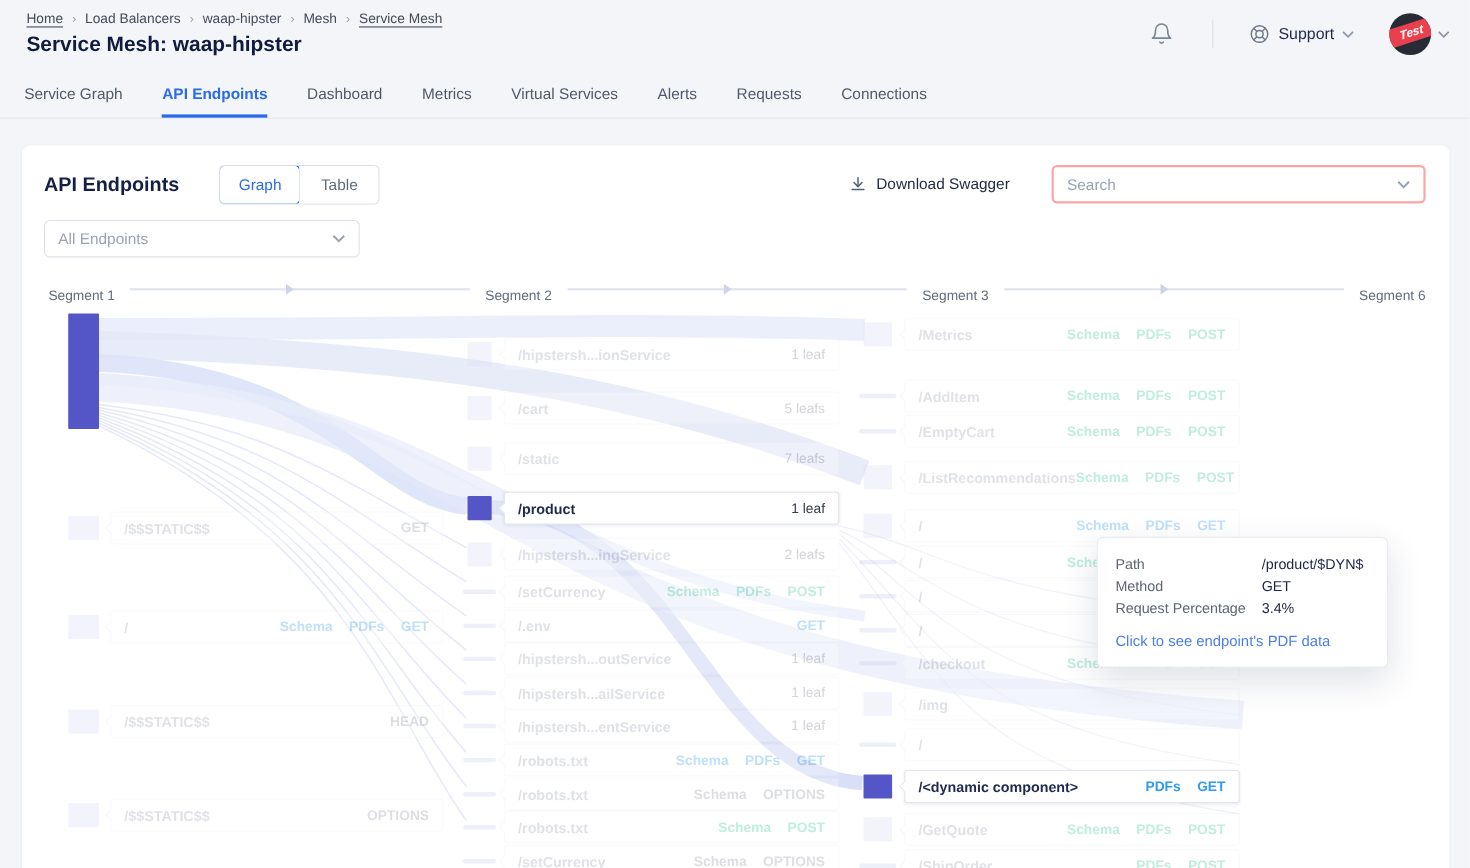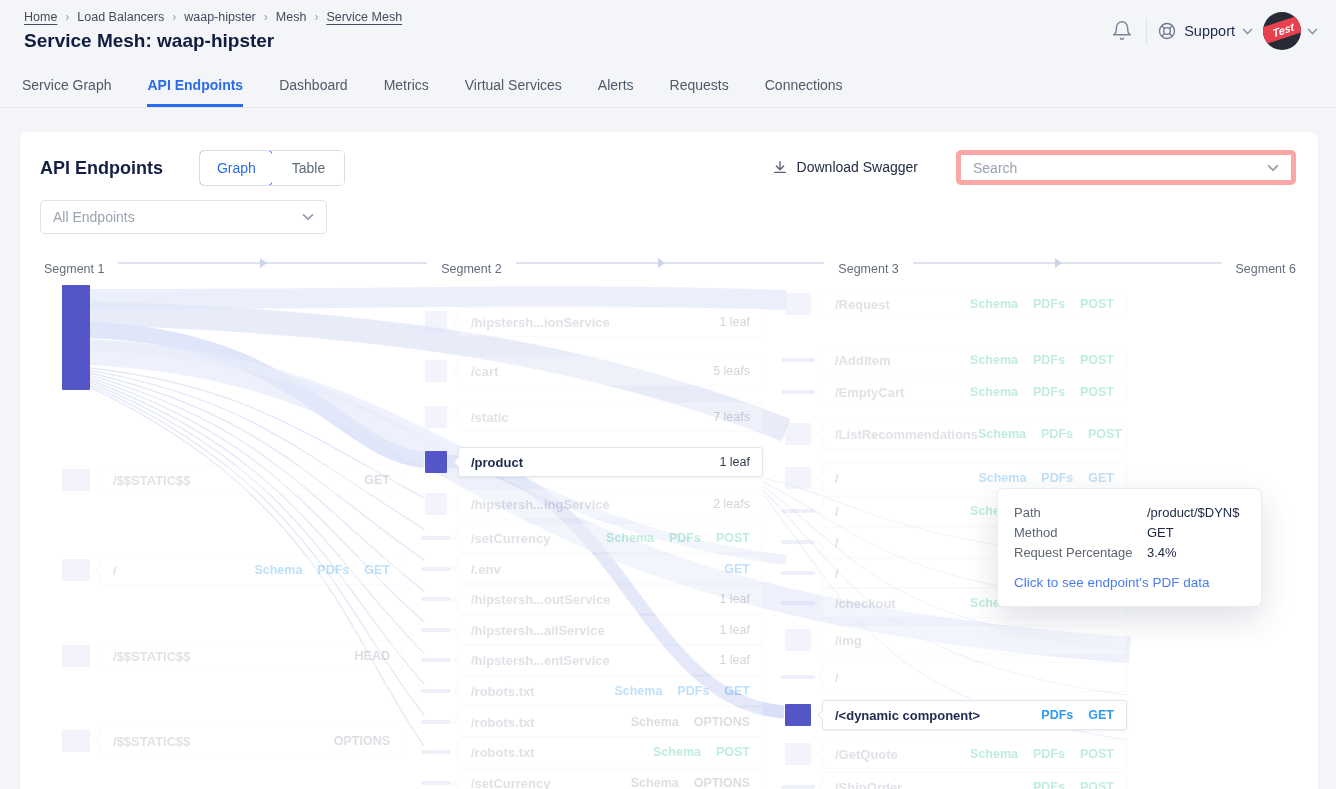--- a/index.html
+++ b/index.html
@@ -5,21 +5,21 @@
   * { margin:0; padding:0; box-sizing:border-box; }
   html,body { width:1336px; height:789px; overflow:hidden;
     font-family:"Liberation Sans", sans-serif; background:#f4f5f8; color:#1e2a4e; }
 
   
   .topbar { position:relative; height:62px; padding:10px 24px 0 24px; }
   .breadcrumb { font-size:12.5px; color:#434b5c; display:flex; align-items:center; gap:8px; }
   .breadcrumb .crumb-link { text-decoration:underline; text-underline-offset:3px; cursor:pointer; }
   .breadcrumb .sep { color:#9aa2b1; font-size:12px; }
   .page-title { margin-top:6px; font-size:19px; font-weight:700; color:#0f1c3f; }
-  .topbar-right { position:absolute; right:18px; top:12px; display:flex; align-items:center; gap:10px; }
+  .topbar-right { position:absolute; right:18px; top:12px; display:flex; align-items:center; gap:32px; }
   .icon-btn { width:28px; height:28px; display:flex; align-items:center; justify-content:center; cursor:pointer; }
   .vdiv { width:1px; height:26px; background:#dfe2ea; }
   .support { display:flex; align-items:center; gap:7px; cursor:pointer; color:#1e2a4e; font-size:14.5px; }
   .avatar-wrap { display:flex; align-items:center; gap:6px; cursor:pointer; }
   .avatar { width:38px; height:38px; border-radius:50%; background:#262b36; overflow:hidden; position:relative; }
   .avatar .band { position:absolute; left:-10px; top:9px; width:60px; height:17px; background:#e8404d;
       transform:rotate(-18deg); display:flex; align-items:center; justify-content:center; }
   .avatar .band span { color:#fff; font-style:italic; font-weight:700; font-size:11px; transform:skewX(-8deg); }
 
   
@@ -31,21 +31,21 @@
   .card { position:absolute; left:20px; top:132px; width:1298px; bottom:0;
     background:#fff; border-radius:8px 8px 0 0; box-shadow:0 1px 3px rgba(16,24,40,.06); }
   .card-head { position:relative; padding:18px 20px 0 20px; }
   .panel-title { display:inline-block; font-size:18px; font-weight:700; color:#141f44; vertical-align:middle; }
   .seg-toggle { display:inline-flex; margin-left:32px; vertical-align:middle; border:1px solid #d9dde6; border-radius:5px; overflow:hidden; background:#fff; }
   .seg-toggle .seg { width:72px; height:34px; display:flex; align-items:center; justify-content:center;
       font-size:14px; color:#5f6b7a; cursor:pointer; background:#fff; }
   .seg-toggle .seg.active { color:#2a6bea; border:1px solid #2a6bea; border-radius:5px; margin:-1px; height:36px; width:74px; }
   .download { position:absolute; right:400px; top:27px; display:flex; gap:9px; align-items:center;
       font-size:14px; color:#232c43; cursor:pointer; font-weight:500; }
-  .searchbox { position:absolute; right:22px; top:18px; width:340px; height:35px; border:5px solid #fca5a5;
+  .searchbox { position:absolute; right:22px; top:18px; width:340px; height:35px; border:2px solid #fca5a5;
       border-radius:5px; display:flex; align-items:center; padding:0 12px; background:#fff; }
   .searchbox input { border:0; outline:0; flex:1; font-size:14px; color:#3a4356;
       font-family:"Liberation Sans",sans-serif; background:transparent; }
   .searchbox input::placeholder { color:#9aa3b2; }
   .filter-select { margin:14px 0 0 0; width:287px; height:34px; border:1px solid #dfe2ea; border-radius:5px;
       display:flex; align-items:center; justify-content:space-between; padding:0 12px; cursor:pointer;
       font-size:14px; color:#9aa3b2; background:#fff; }
 
   
   .segments { position:absolute; left:44px; right:40px; top:262px; display:flex; align-items:flex-start; }
@@ -337,21 +337,21 @@
       <div class="gnode stub faded" style="left: 421px; top: 781px; width: 30px; height: 4px;"></div>
       <div class="grow-box faded" style="left: 458px; top: 768px; width: 305px;">
         <span class="path">/setCurrency</span>
         <span class="right">
           <span class="lk-gray">Schema</span>
           <span class="lk-gray">OPTIONS</span>
         </span>
       </div>
       <div class="gnode square faded" style="left: 785px; top: 293px; width: 26px; height: 22px;"></div>
       <div class="grow-box faded" style="left: 822px; top: 289px; width: 305px;">
-        <span class="path">/Request</span>
+        <span class="path">/Metrics</span>
         <span class="right">
           <span class="lk-teal">Schema</span>
           <span class="lk-teal">PDFs</span>
           <span class="lk-teal">POST</span>
         </span>
       </div>
       <div class="gnode stub faded" style="left: 781px; top: 358px; width: 34px; height: 4px;"></div>
       <div class="grow-box faded" style="left: 822px; top: 345px; width: 305px;">
         <span class="path">/AddItem</span>
         <span class="right">

